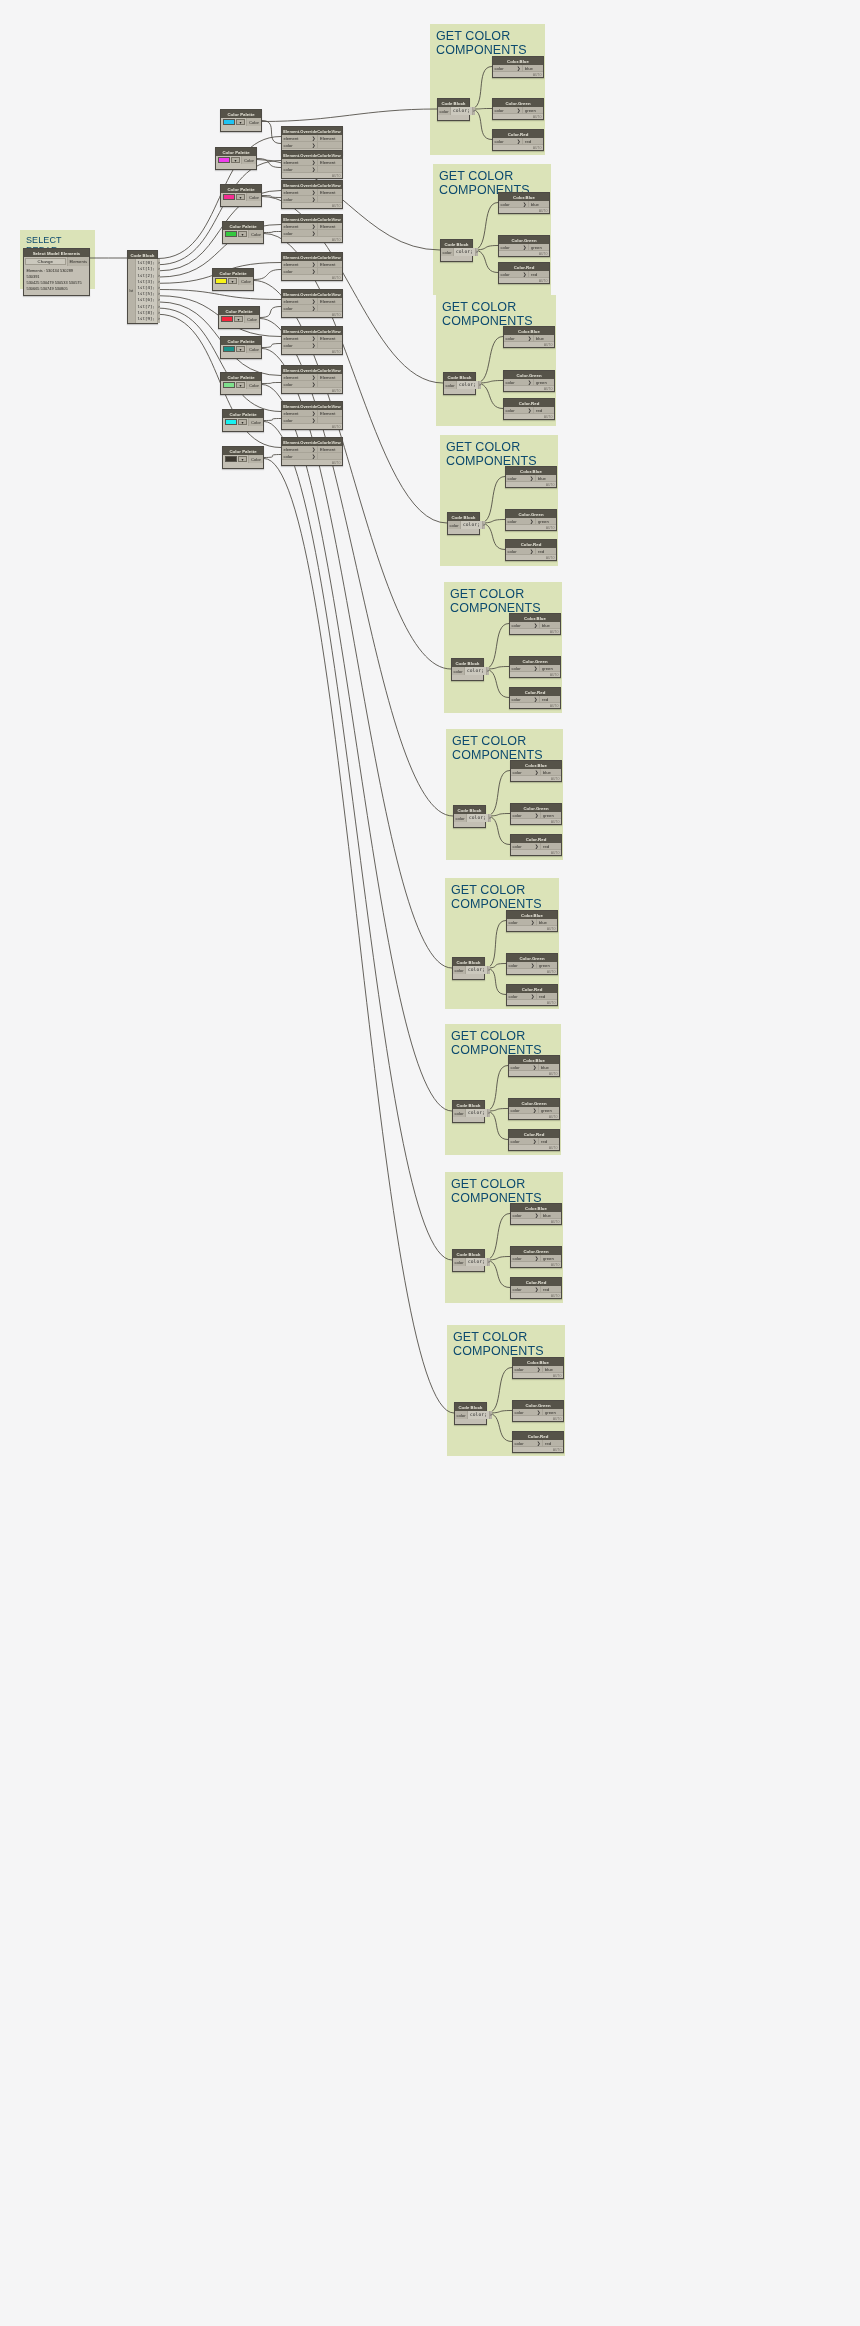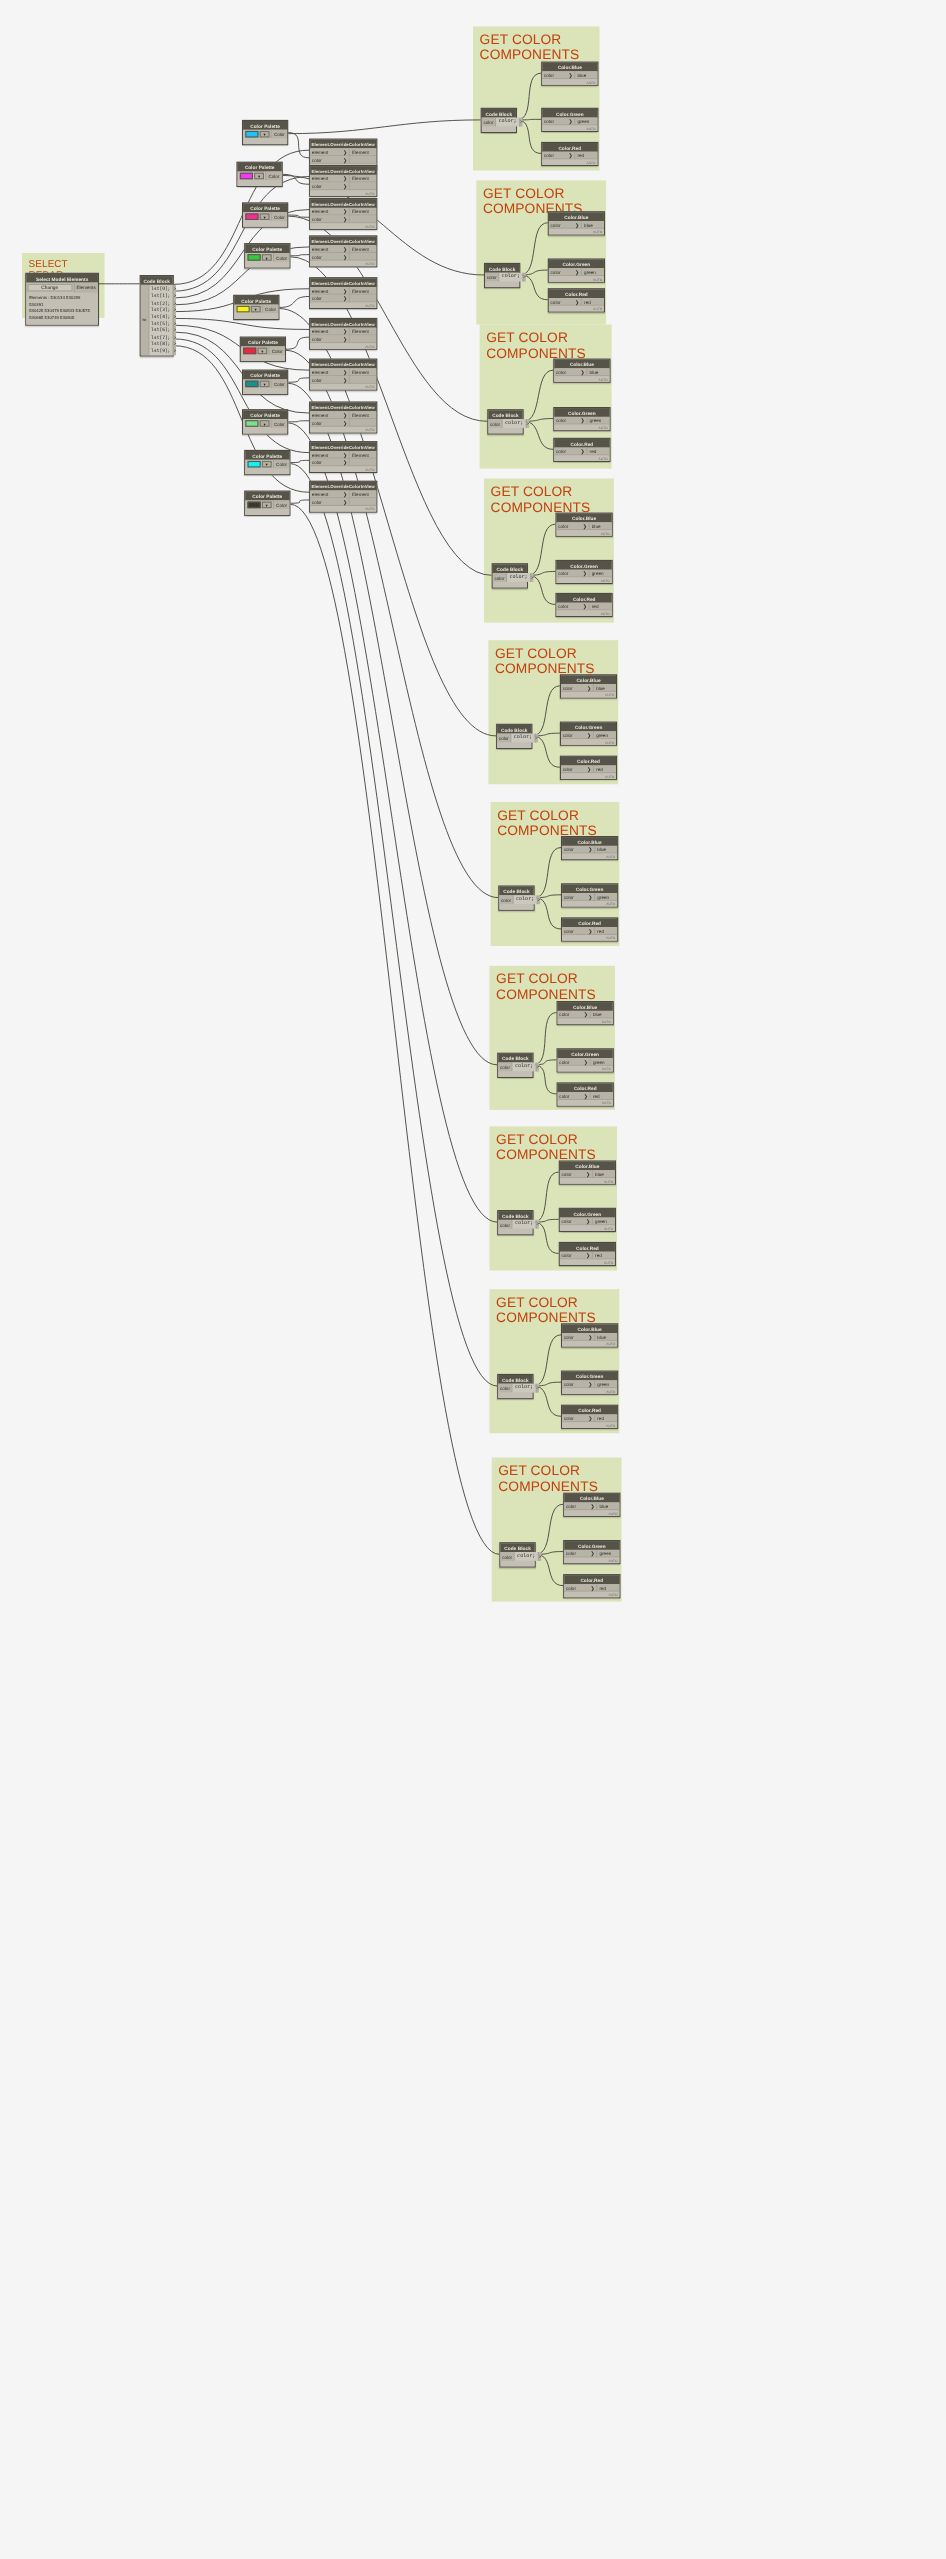--- a/index.html
+++ b/index.html
@@ -32,21 +32,21 @@
     box-sizing: border-box;
   }
 
   
   .group {
     background: #dbe3b8;
     z-index: 0;
   }
   .group-title {
     font-size: 12.5px;
-    color: #c2410c;
+    color: #0c4a6e;
     line-height: 1.12;
     padding: 5px 0 0 6px;
     letter-spacing: 0.1px;
     white-space: pre-line;
     font-weight: 400;
   }
 
   
   .node {
     border: 1px solid #4d4a44;

